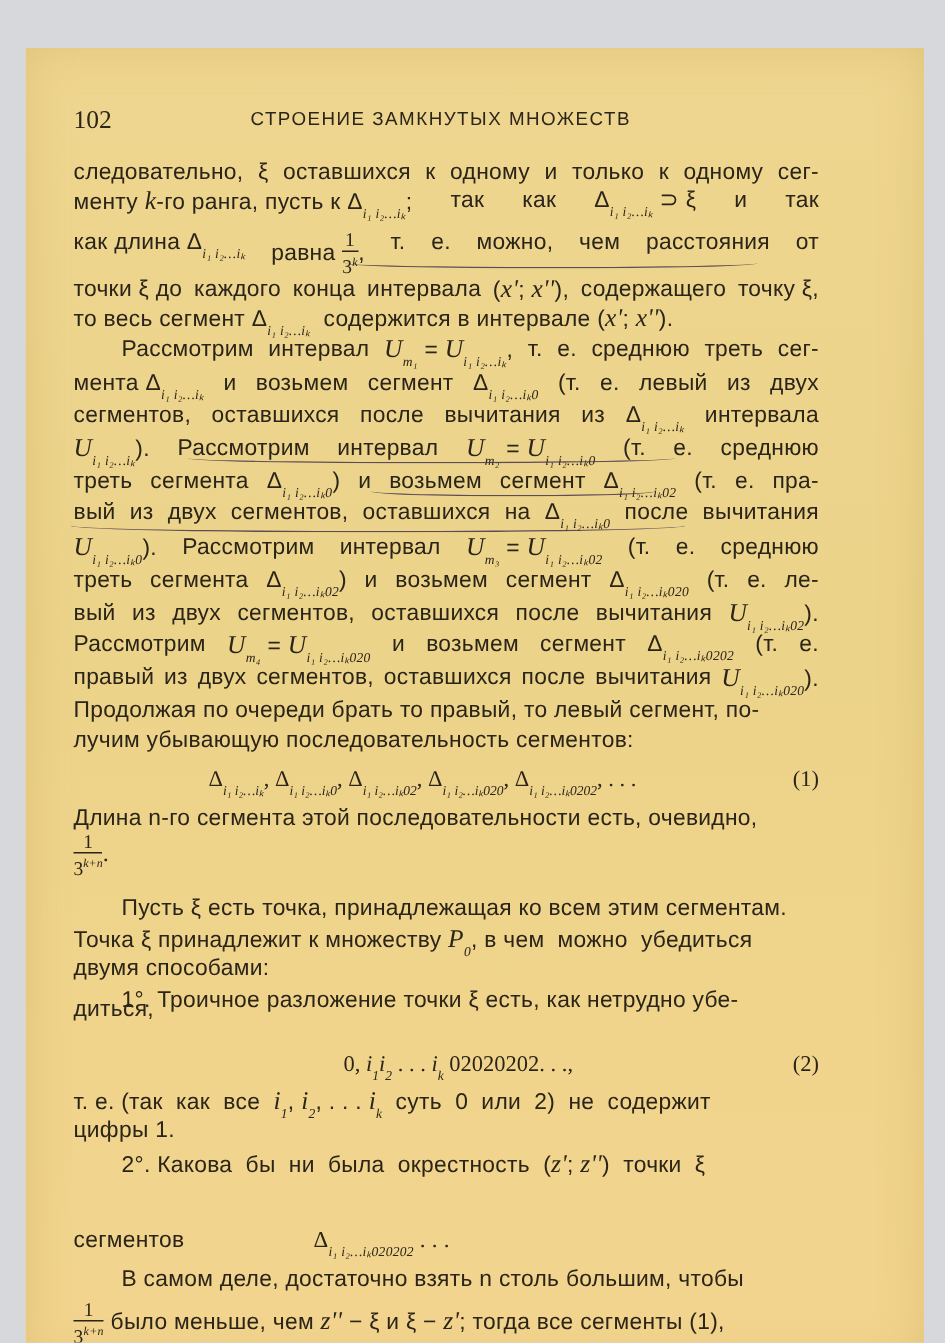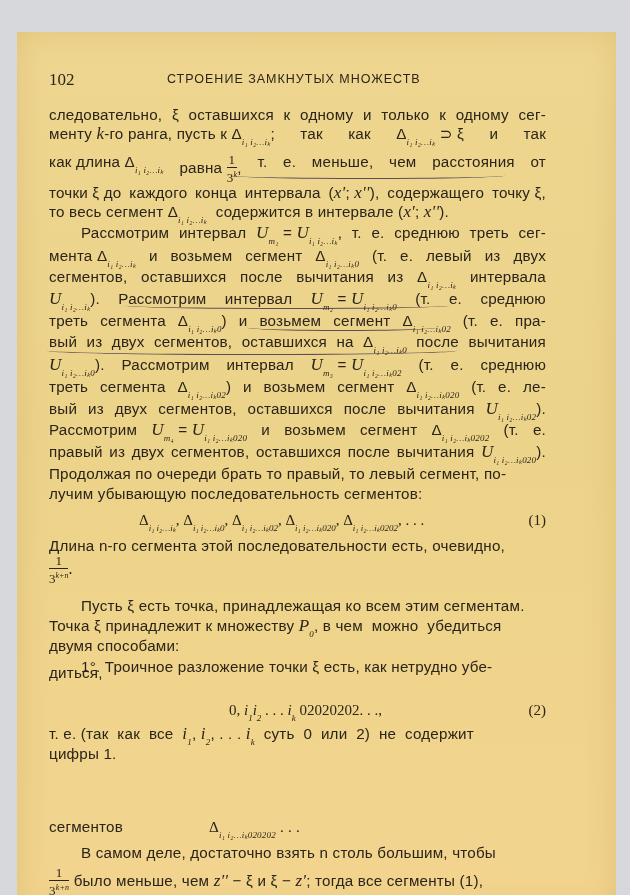--- a/index.html
+++ b/index.html
@@ -51,21 +51,21 @@
       <span>как</span>
       <span>Δ<sub>i₁ i₂…iₖ</sub> ⊃ ξ</span>
       <span>и</span>
       <span>так</span>
   </div>
   <div class="line just" style="top:121px">
     <span>как длина Δ<sub>i₁ i₂…iₖ</sub></span>
       <span>равна <span class="frac"><span class="n">1</span><span class="d">3<sup>k</sup></span></span>,</span>
       <span>т.</span>
       <span>е.</span>
-      <span>меньше,</span>
+      <span>можно,</span>
       <span>чем</span>
       <span>расстояния</span>
       <span>от</span>
   </div>
   <div class="pen" style="left:213px;top:140px;width:275px;height:6px"></div>
   <div class="line just" style="top:152px">
     <span>точки ξ до</span>
       <span>каждого</span>
       <span>конца</span>
       <span>интервала</span>
@@ -212,20 +212,23 @@
   <div class="line ind" style="top:626px">1°. Троичное разложение точки ξ есть, как нетрудно убе-</div>
   <div class="line" style="top:632px">диться,</div>
   <div class="eqn" style="top:668px">
     <span style="padding-left:180px">0, <i>i</i><sub>1</sub><i>i</i><sub>2</sub> . . . <i>i</i><sub>k</sub> 02020202. . .,</span>
     <span class="eqnum">(2)</span>
   </div>
   <div class="line" style="top:693px">
     т. е. (так &nbsp;как &nbsp;все &nbsp;<i class="m">i</i><sub>1</sub>, <i class="m">i</i><sub>2</sub>, . . . <i class="m">i</i><sub>k</sub> &nbsp;суть &nbsp;0 &nbsp;или &nbsp;2) &nbsp;не &nbsp;содержит
   </div>
   <div class="line" style="top:713px">цифры 1.</div>
+  <div class="line ind" style="top:735px">
+    2°. Какова &nbsp;бы &nbsp;ни &nbsp;была &nbsp;окрестность &nbsp;(<i class="m">z'</i>; <i class="m">z''</i>) &nbsp;точки &nbsp;ξ
+  </div>
   <div class="line" style="top:786px">
     <span>сегментов</span>
     <span style="position:absolute;left:160px;font-family:'Liberation Serif',serif">Δ<sub>i₁ i₂…iₖ020202</sub> . . .</span>
   </div>
   <div class="line ind" style="top:812px">В самом деле, достаточно взять n столь большим, чтобы</div>
   <div class="line" style="top:834px">
     <span class="frac"><span class="n">1</span><span class="d">3<sup>k+n</sup></span></span> было меньше, чем <i class="m">z''</i> − ξ и ξ − <i class="m">z'</i>; тогда все сегменты (1),
   </div>
 </div>
 

